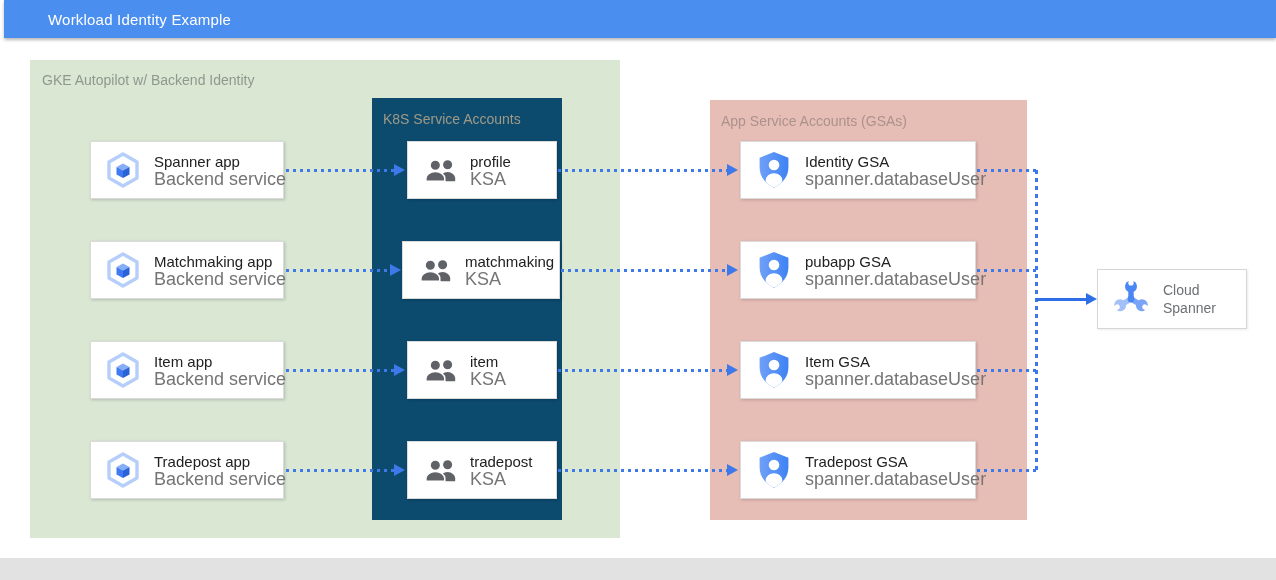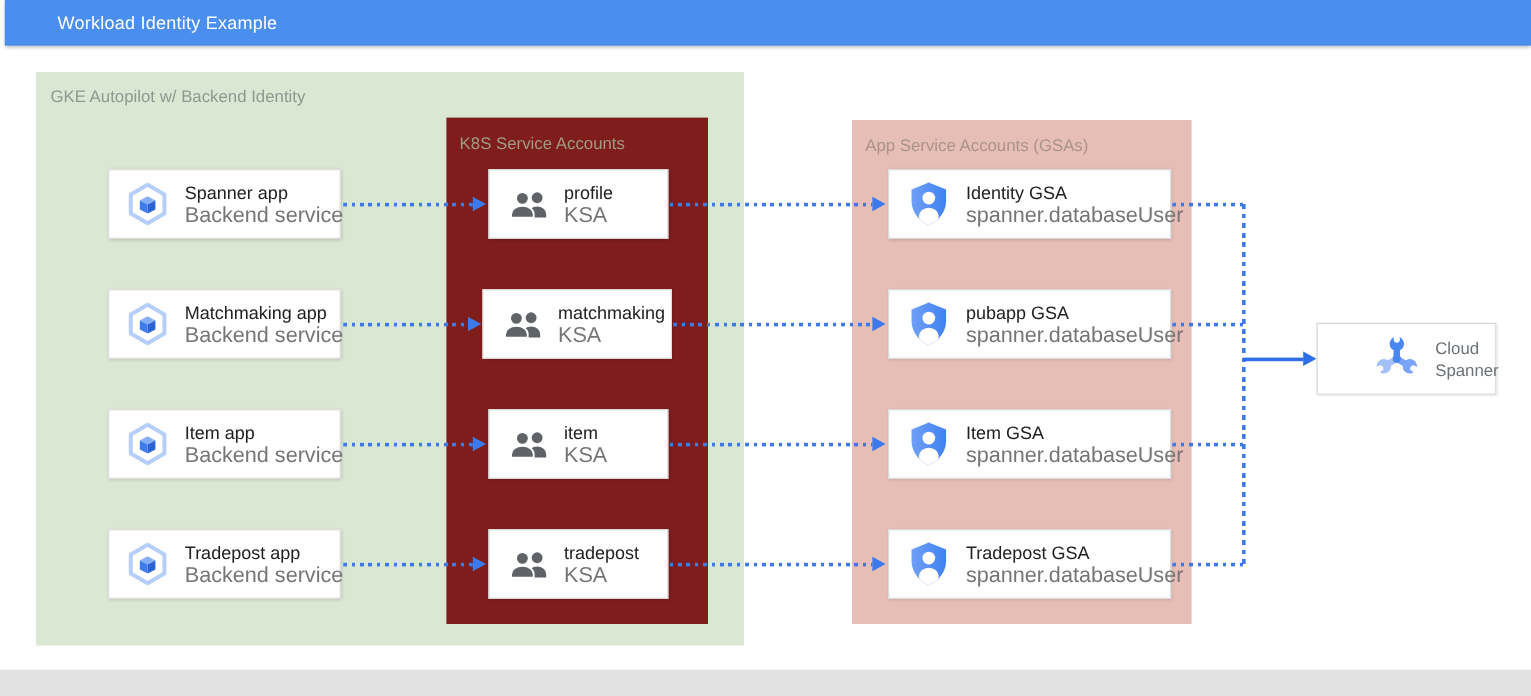--- a/index.html
+++ b/index.html
@@ -7,22 +7,22 @@
   .stage{position:relative;width:1276px;height:580px;background:#fff;overflow:hidden;}
 
   
   .titlebar{position:absolute;left:4px;top:0;width:1272px;height:38px;background:#4a8ef0;
     box-shadow:0 2px 3px rgba(0,0,0,.28);display:flex;align-items:center;box-sizing:border-box;padding-left:44px;}
   .titlebar span{color:#fff;font-size:15px;letter-spacing:.2px;}
 
   
   .group{position:absolute;}
   .group-gke{left:30px;top:60px;width:590px;height:478px;background:#d9e7d3;}
-  .group-ksa{left:372px;top:98px;width:218px;height:422px;background:#7f1d1d;}
-  .group-gsa{left:710px;top:100px;width:283px;height:420px;background:#e7beb6;}
+  .group-ksa{left:372px;top:98px;width:190px;height:422px;background:#0c4a6e;}
+  .group-gsa{left:710px;top:100px;width:317px;height:420px;background:#e7beb6;}
   .group-label{position:absolute;font-size:14px;color:#9a9d98;white-space:nowrap;}
   .group-gke .group-label{left:12px;top:12px;color:#8f988f;}
   .group-ksa .group-label{left:11px;top:13px;color:#a09a85;}
   .group-gsa .group-label{left:11px;top:13px;color:#ab928c;}
 
   
   .node{position:absolute;background:#fff;border:1px solid #dadada;box-sizing:border-box;height:58px;
     box-shadow:1px 1px 3px rgba(0,0,0,.18);display:flex;align-items:center;}
   .app-node{left:90px;width:194px;}
   .ksa-node{left:407px;width:150px;}
@@ -34,21 +34,21 @@
   .node-sub{font-size:18px;color:#757575;line-height:17px;white-space:nowrap;}
 
   .gke-icon{width:40px;height:40px;margin:0 11px 0 12px;flex:none;}
   .people-icon{width:34px;height:28px;margin:0 12px 0 16px;flex:none;}
   .shield-icon{width:36px;height:40px;margin:0 13px 0 15px;flex:none;}
   .spanner-icon{width:44px;height:44px;margin:0 10px 0 11px;flex:none;}
 
   
   .spanner-node{position:absolute;left:1097px;top:269px;width:150px;height:60px;background:#fff;
     border:1px solid #d6d6d6;box-sizing:border-box;box-shadow:1px 1px 2px rgba(0,0,0,.08);
-    display:flex;align-items:center;padding-left:33px;}
+    display:flex;align-items:center;}
   .spanner-text{font-size:14px;color:#6c7175;line-height:18px;}
 
   
   .dot-h{position:absolute;height:3px;
     background-image:repeating-linear-gradient(90deg,#3d79e8 0 3px,transparent 3px 7px);}
   .dot-v{position:absolute;width:3px;
     background-image:repeating-linear-gradient(180deg,#3d79e8 0 4px,transparent 4px 8px);}
   .head{position:absolute;width:0;height:0;border-top:6px solid transparent;
     border-bottom:6px solid transparent;border-left:11px solid #3d79e8;}
   .solid-h{position:absolute;height:3px;background:#2e6fe8;}

